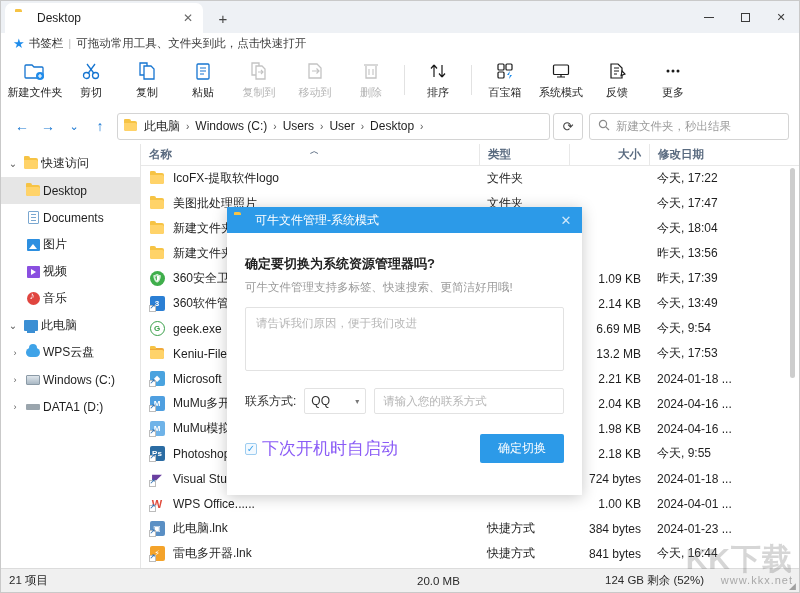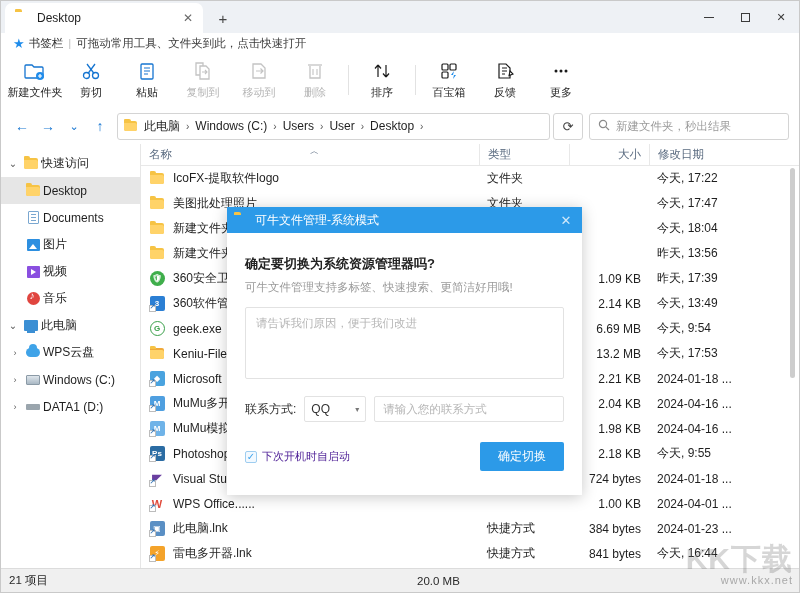--- a/index.html
+++ b/index.html
@@ -201,20 +201,21 @@
   .ic-drive2 { width:14px;height:6px;background:#9aa5ad;border-radius:1px;}
 
   
   .filepane { flex: 1; display: flex; flex-direction: column; min-width: 0; background: #fff; position: relative; }
   .colhead {
     height: 22px; min-height: 22px;
     display: flex; align-items: center;
     font-size: 11.5px; color: #5a6b80;
     border-bottom: 1px solid #e8e8e8;
     position: relative;
+    font-weight: bold;
   }
   .ch { padding: 0 8px; height: 22px; display: flex; align-items: center; position: relative; }
   .ch .sortmark { position: absolute; left: 50%; top: 1px; color: #5a6b80; font-size: 9px; }
   .ch-name { width: 338px; }
   .ch-type { width: 90px; border-left: 1px solid #e8e8e8; }
   .ch-size { width: 80px; justify-content: flex-end; border-left: 1px solid #e8e8e8; }
   .ch-date { flex: 1; border-left: 1px solid #e8e8e8; }
 
   .rows { flex: 1; overflow: hidden; position: relative; }
   .row {
@@ -267,21 +268,21 @@
     color: #fff; font-size: 12px;
   }
   .dlg-ico { width: 14px; height: 12px; margin-right: 7px; flex: none; position: relative; }
   .dlg-ico .folder-shape { width: 14px; height: 11px; }
   .dlg-title-text { flex: 1; white-space: nowrap; }
   .dlg-close { width: 24px; height: 24px; display: flex; align-items: center; justify-content: center; color: #cfe8fa; font-size: 13px; }
   .dlg-body { flex: 1; padding: 22px 18px 0 18px; display: flex; flex-direction: column; }
   .dlg-h { font-size: 13px; font-weight: bold; color: #222; margin-bottom: 7px; }
   .dlg-sub { font-size: 11.5px; color: #9a9a9a; margin-bottom: 12px; }
   .dlg-ta {
-    height: 72px; border: 1px solid #e2e2e2; border-radius: 2px;
+    height: 64px; border: 1px solid #e2e2e2; border-radius: 2px;
     padding: 8px 10px; font-size: 11.5px; color: #b6b6b6;
   }
   .dlg-row { display: flex; align-items: center; margin-top: 17px; gap: 8px; }
   .dlg-lbl { font-size: 12px; color: #333; white-space: nowrap; }
   .dlg-select {
     width: 62px; height: 26px; border: 1px solid #e2e2e2; border-radius: 2px;
     display: flex; align-items: center; padding: 0 6px;
     font-size: 12px; color: #333; justify-content: space-between;
   }
   .dlg-select .cv { color: #777; font-size: 8px; }
@@ -290,21 +291,21 @@
     display: flex; align-items: center; padding: 0 8px;
     font-size: 11.5px; color: #b6b6b6;
   }
   .dlg-row2 { display: flex; align-items: center; margin-top: 20px; }
   .cbx {
     width: 12px; height: 12px; border: 1px solid #9ecdf0; border-radius: 2px;
     background: #f2f9ff; margin-right: 5px;
     display: flex; align-items: center; justify-content: center;
     color: #3da3ec; font-size: 10px; line-height: 1; flex: none;
   }
-  .cbx-lbl { font-size: 11px; color: #4c1d95; }
+  .cbx-lbl { font-size: 17px; color: #8b5cf6; }
   .dlg-ok {
     margin-left: auto;
     width: 84px; height: 29px; background: #2c9ae8; color: #fff;
     display: flex; align-items: center; justify-content: center;
     font-size: 12px; border-radius: 2px;
   }
 
   
   .wm {
     position: absolute; right: 6px; bottom: 6px;
@@ -361,20 +362,29 @@
       <span class="ico">
         <svg width="20" height="20" viewBox="0 0 20 20">
             <circle cx="5.5" cy="14.5" r="3" fill="none" stroke="#1675d1" stroke-width="1.3"></circle>
             <circle cx="14.5" cy="14.5" r="3" fill="none" stroke="#1675d1" stroke-width="1.3"></circle>
             <path d="M14 3L7 12.5M6 3l7 9.5" stroke="#1675d1" stroke-width="1.3" fill="none"></path>
           </svg>
       </span>
       <span class="lbl">剪切</span>
     </div>
 
+    <div class="tbtn">
+      <span class="ico">
+        <svg width="20" height="20" viewBox="0 0 20 20">
+            <path d="M3 2h7v12H3z" fill="none" stroke="#1675d1" stroke-width="1.3"></path>
+            <path d="M7 5h7l3 3v10H7z" fill="#fff" stroke="#1675d1" stroke-width="1.3"></path>
+          </svg>
+      </span>
+      <span class="lbl">复制</span>
+    </div>
 
     <div class="tbtn">
       <span class="ico">
         <svg width="20" height="20" viewBox="0 0 20 20">
             <rect x="4" y="3" width="12" height="15" rx="1" fill="none" stroke="#1675d1" stroke-width="1.3"></rect>
             <path d="M7 7h6M7 10h6M7 13h4" stroke="#1675d1" stroke-width="1.2"></path>
           </svg>
       </span>
       <span class="lbl">粘贴</span>
     </div>
@@ -431,20 +441,29 @@
         <svg width="20" height="20" viewBox="0 0 20 20">
             <rect x="3" y="3" width="6" height="6" rx="1" fill="none" stroke="#1a1a1a" stroke-width="1.2"></rect>
             <rect x="11" y="3" width="6" height="6" rx="1" fill="none" stroke="#1a1a1a" stroke-width="1.2"></rect>
             <rect x="3" y="11" width="6" height="6" rx="1" fill="none" stroke="#1a1a1a" stroke-width="1.2"></rect>
             <path d="M15 10l-3 4h3l-1 4 3-4h-3z" fill="#1f8ceb"></path>
           </svg>
       </span>
       <span class="lbl">百宝箱</span>
     </div>
 
+    <div class="tbtn">
+      <span class="ico">
+        <svg width="20" height="20" viewBox="0 0 20 20">
+            <rect x="2.5" y="4" width="15" height="9.5" rx="1" fill="none" stroke="#1a1a1a" stroke-width="1.2"></rect>
+            <path d="M10 13.5V16M6 16h8" stroke="#1a1a1a" stroke-width="1.2"></path>
+          </svg>
+      </span>
+      <span class="lbl">系统模式</span>
+    </div>
 
     <div class="tbtn">
       <span class="ico">
         <svg width="20" height="20" viewBox="0 0 20 20">
             <path d="M4 3h7l4 4v10H4z" fill="none" stroke="#1a1a1a" stroke-width="1.2"></path>
             <path d="M7 7h5M7 10h5M7 13h3" stroke="#1a1a1a" stroke-width="1.1"></path>
             <path d="M15 10l3 3-4 1.5.7-3z" fill="#fff" stroke="#1a1a1a" stroke-width="1.1"></path>
           </svg>
       </span>
       <span class="lbl">反馈</span>
@@ -788,20 +807,24 @@
 
       <div class="vsb">
         <div class="thumb"></div>
       </div>
     </div>
   </div>
 
   <div class="status">
     <div class="st-cell st-items">21 项目</div>
     <div class="st-cell st-size">20.0 MB</div>
+    <div class="st-cell st-free">
+      <span>124 GB 剩余 (52%)</span>
+      <span class="st-grip">◢</span>
+    </div>
   </div>
 
   <div class="dialog">
     <div class="dlg-title">
       <span class="dlg-ico"><span class="folder-shape"></span></span>
       <span class="dlg-title-text">可牛文件管理-系统模式</span>
       <span class="dlg-close">✕</span>
     </div>
     <div class="dlg-body">
       <div class="dlg-h">确定要切换为系统资源管理器吗?</div>

